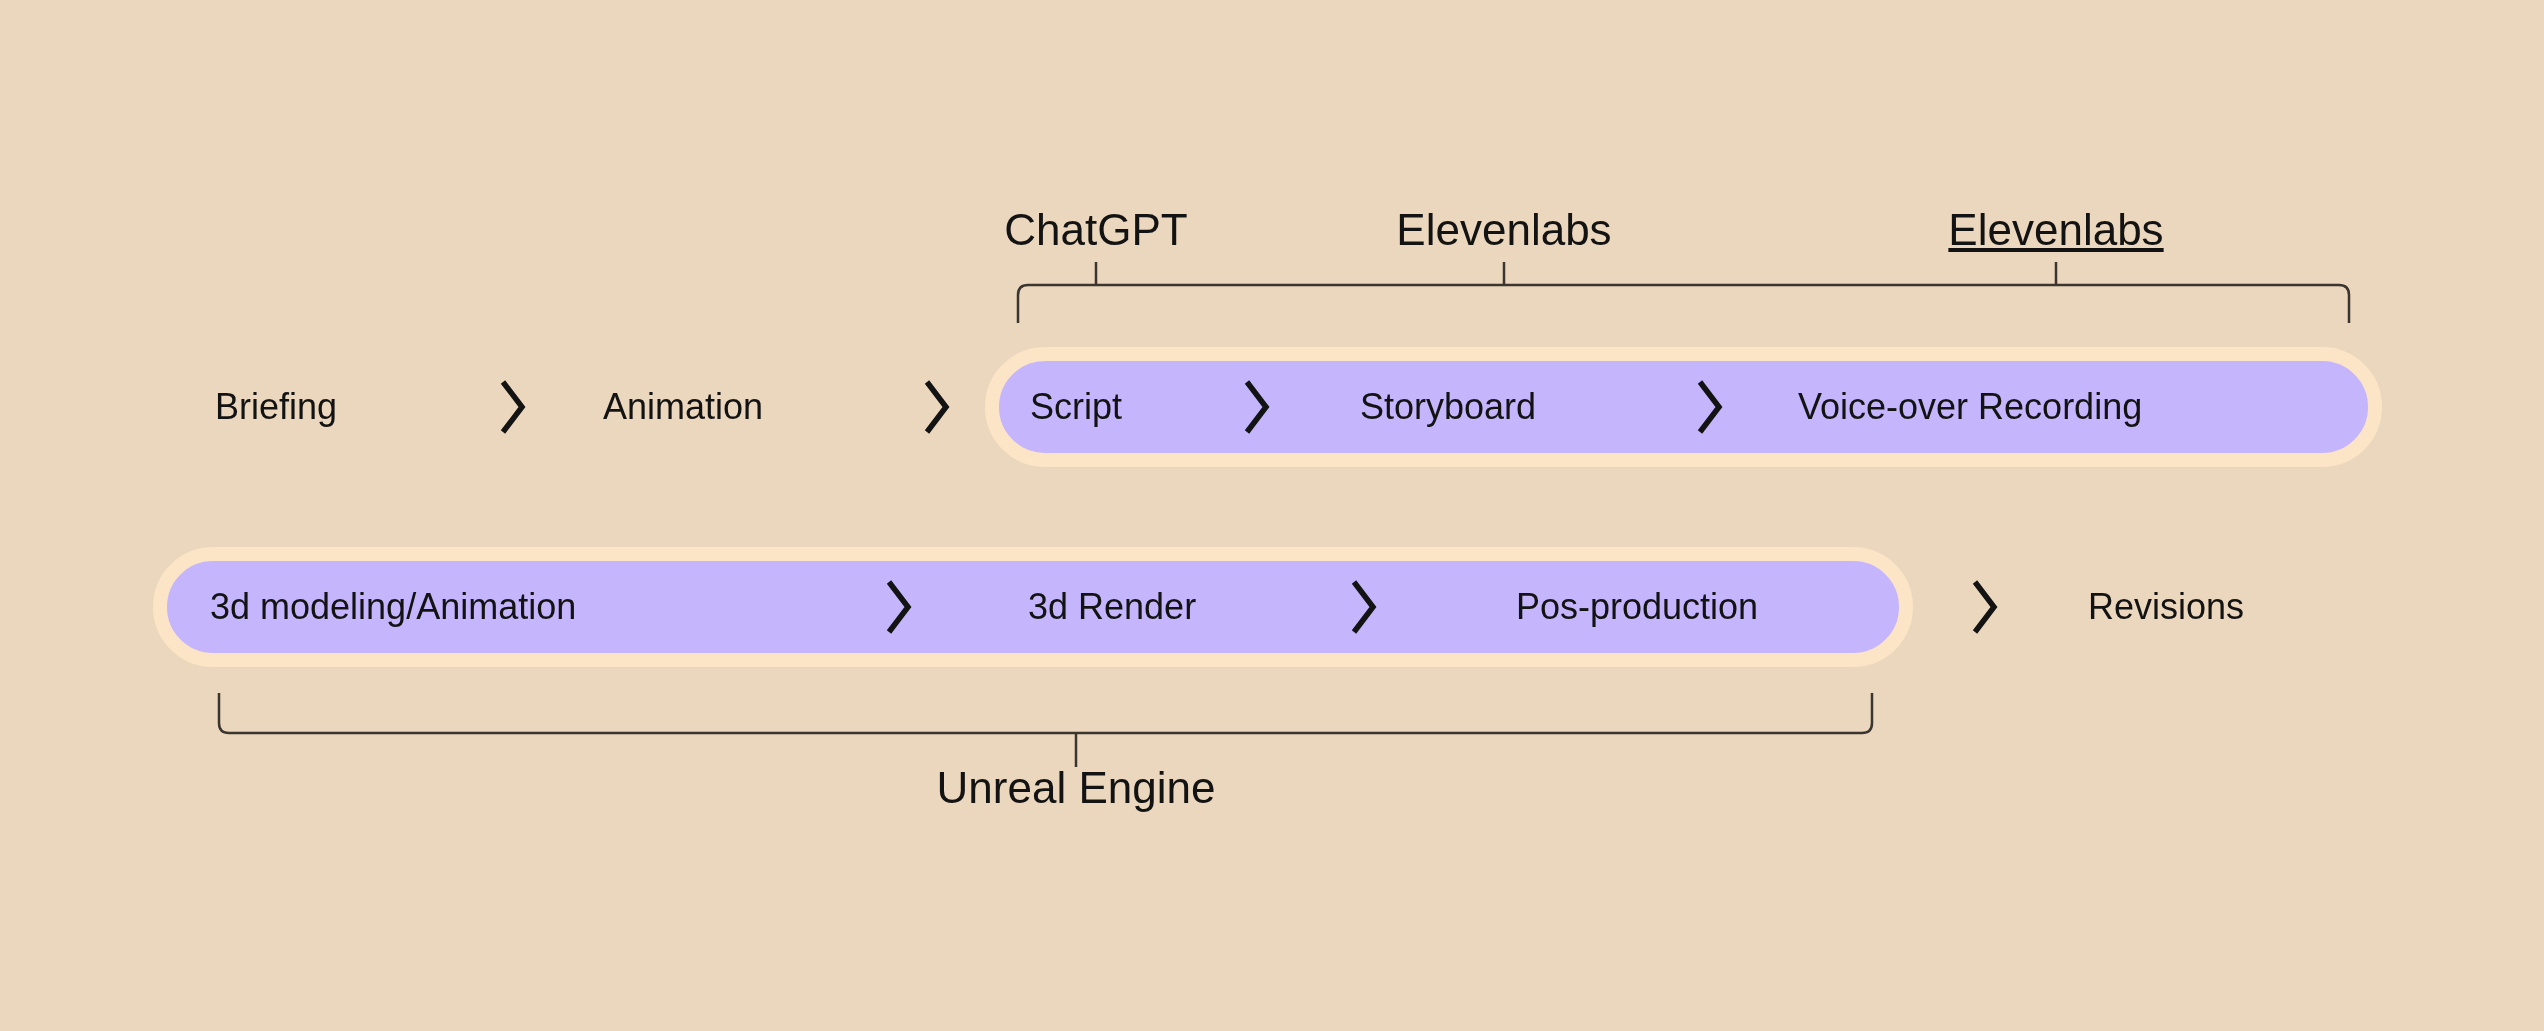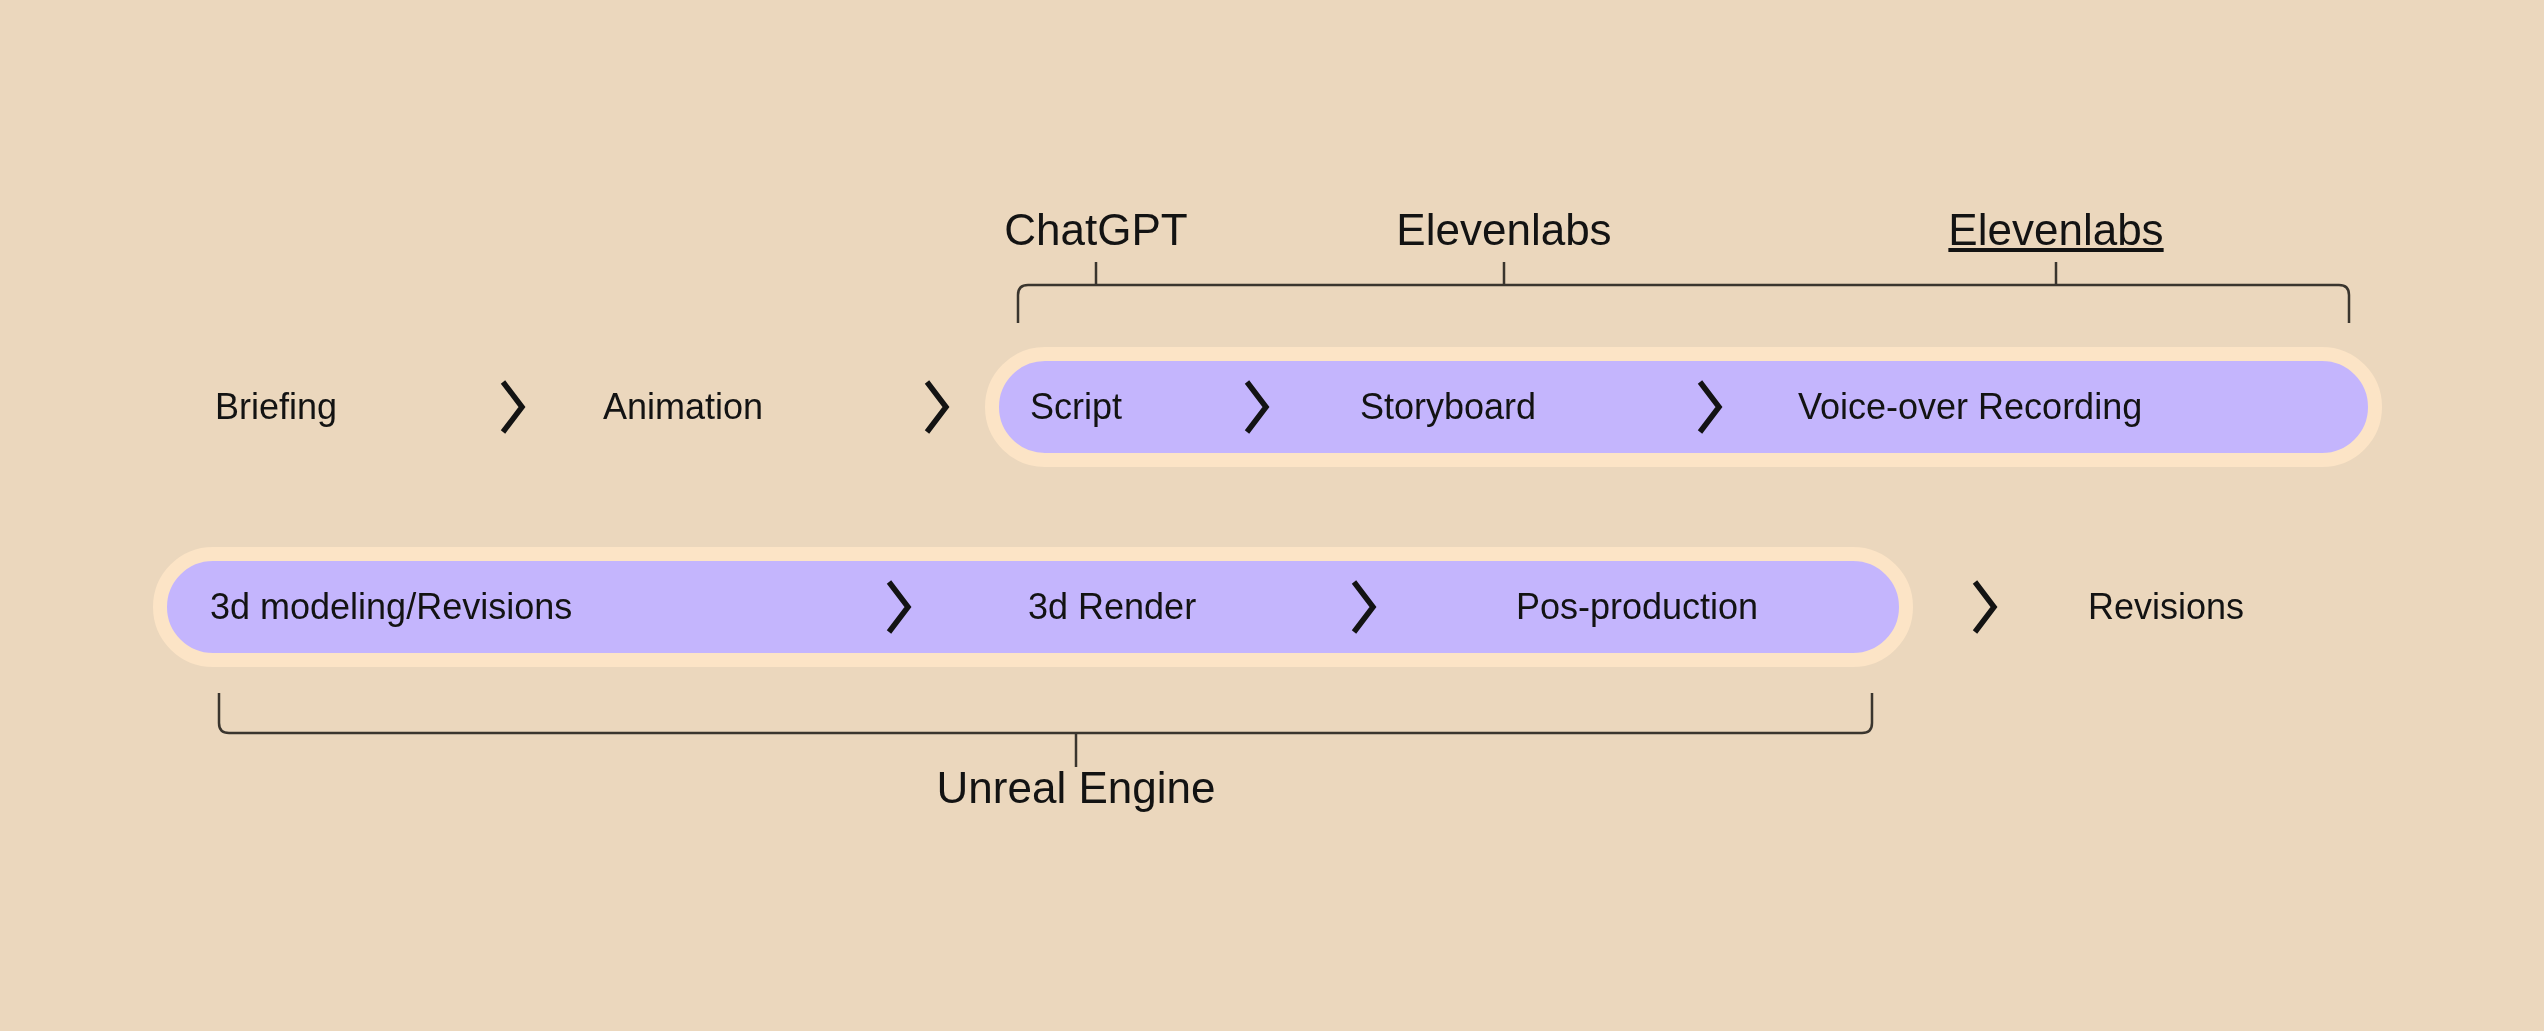--- a/index.html
+++ b/index.html
@@ -142,21 +142,21 @@
           <polyline points="8,7 27,32 8,57" fill="none" stroke="#131313" stroke-width="5.5"></polyline>
         </svg>
       </span>
 
       <span class="node" id="n-voice">Voice-over Recording</span>
     </div>
   </div>
 
   <div class="flow-row" id="row2">
     <div class="pill" id="pill2">
-      <span class="node" id="n-modeling">3d modeling/Revisions</span>
+      <span class="node" id="n-modeling">3d modeling/Animation</span>
 
       <span class="chev" id="c-p2-a">
         <svg width="34" height="64" viewBox="0 0 34 64">
           <polyline points="8,7 27,32 8,57" fill="none" stroke="#131313" stroke-width="5.5"></polyline>
         </svg>
       </span>
 
       <span class="node" id="n-render">3d Render</span>
 
       <span class="chev" id="c-p2-b">

